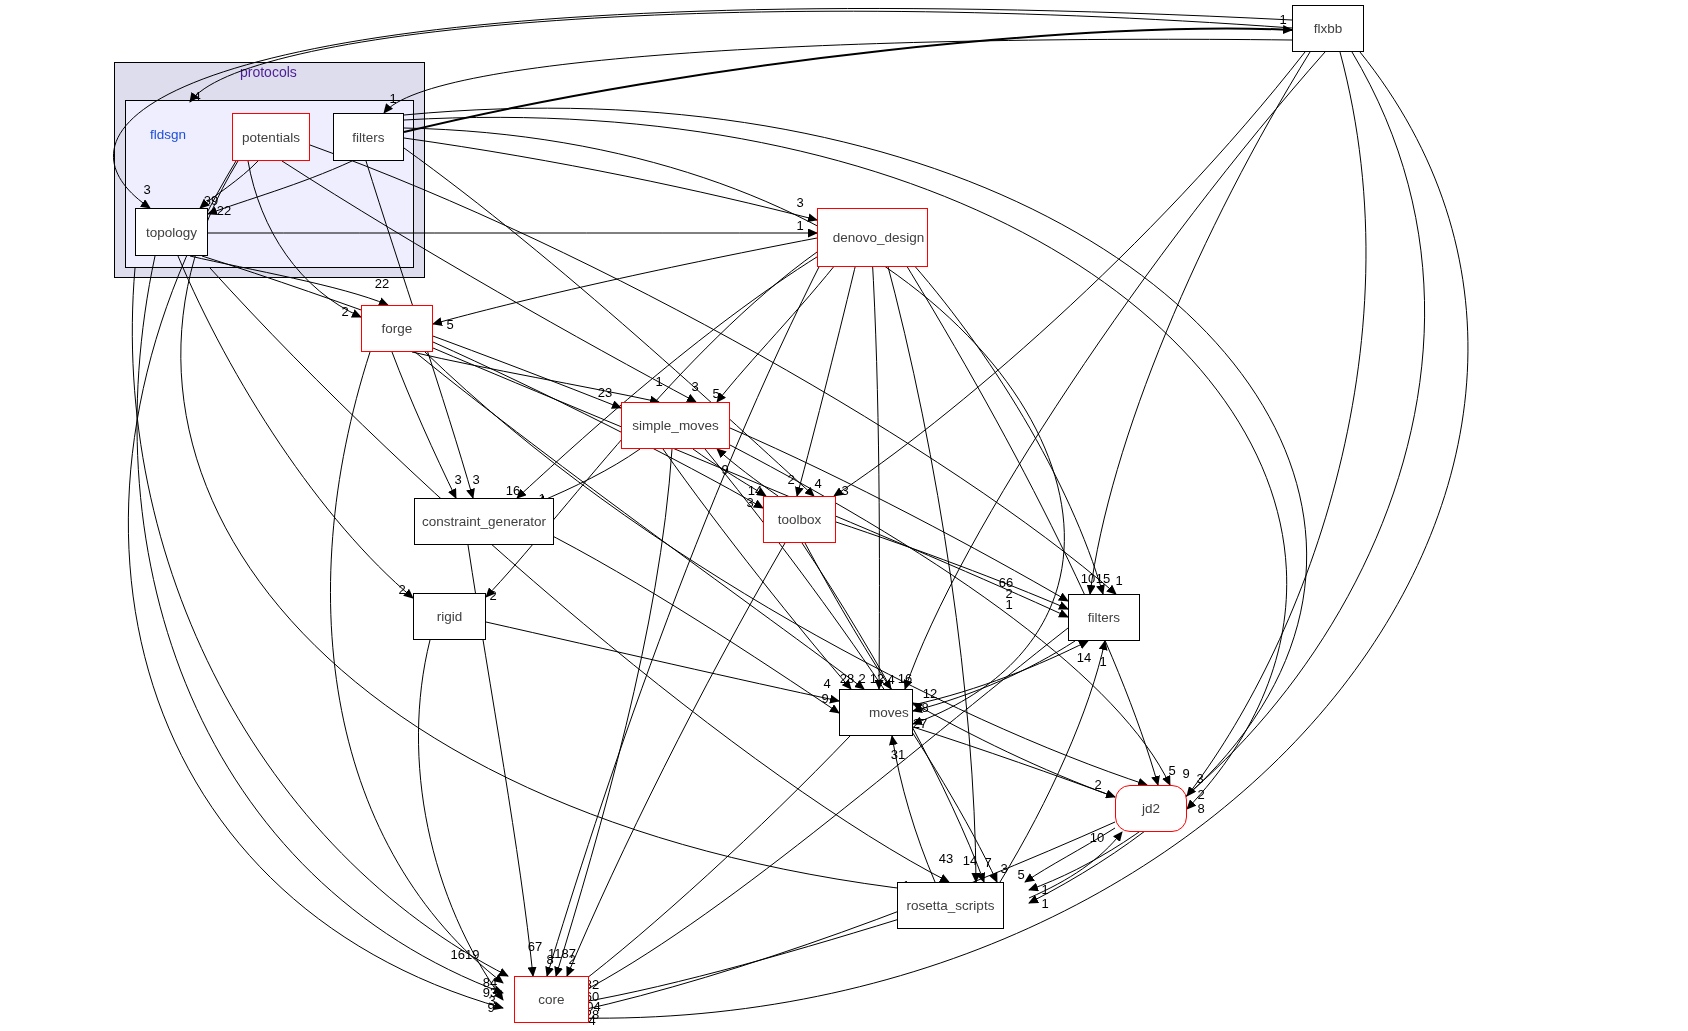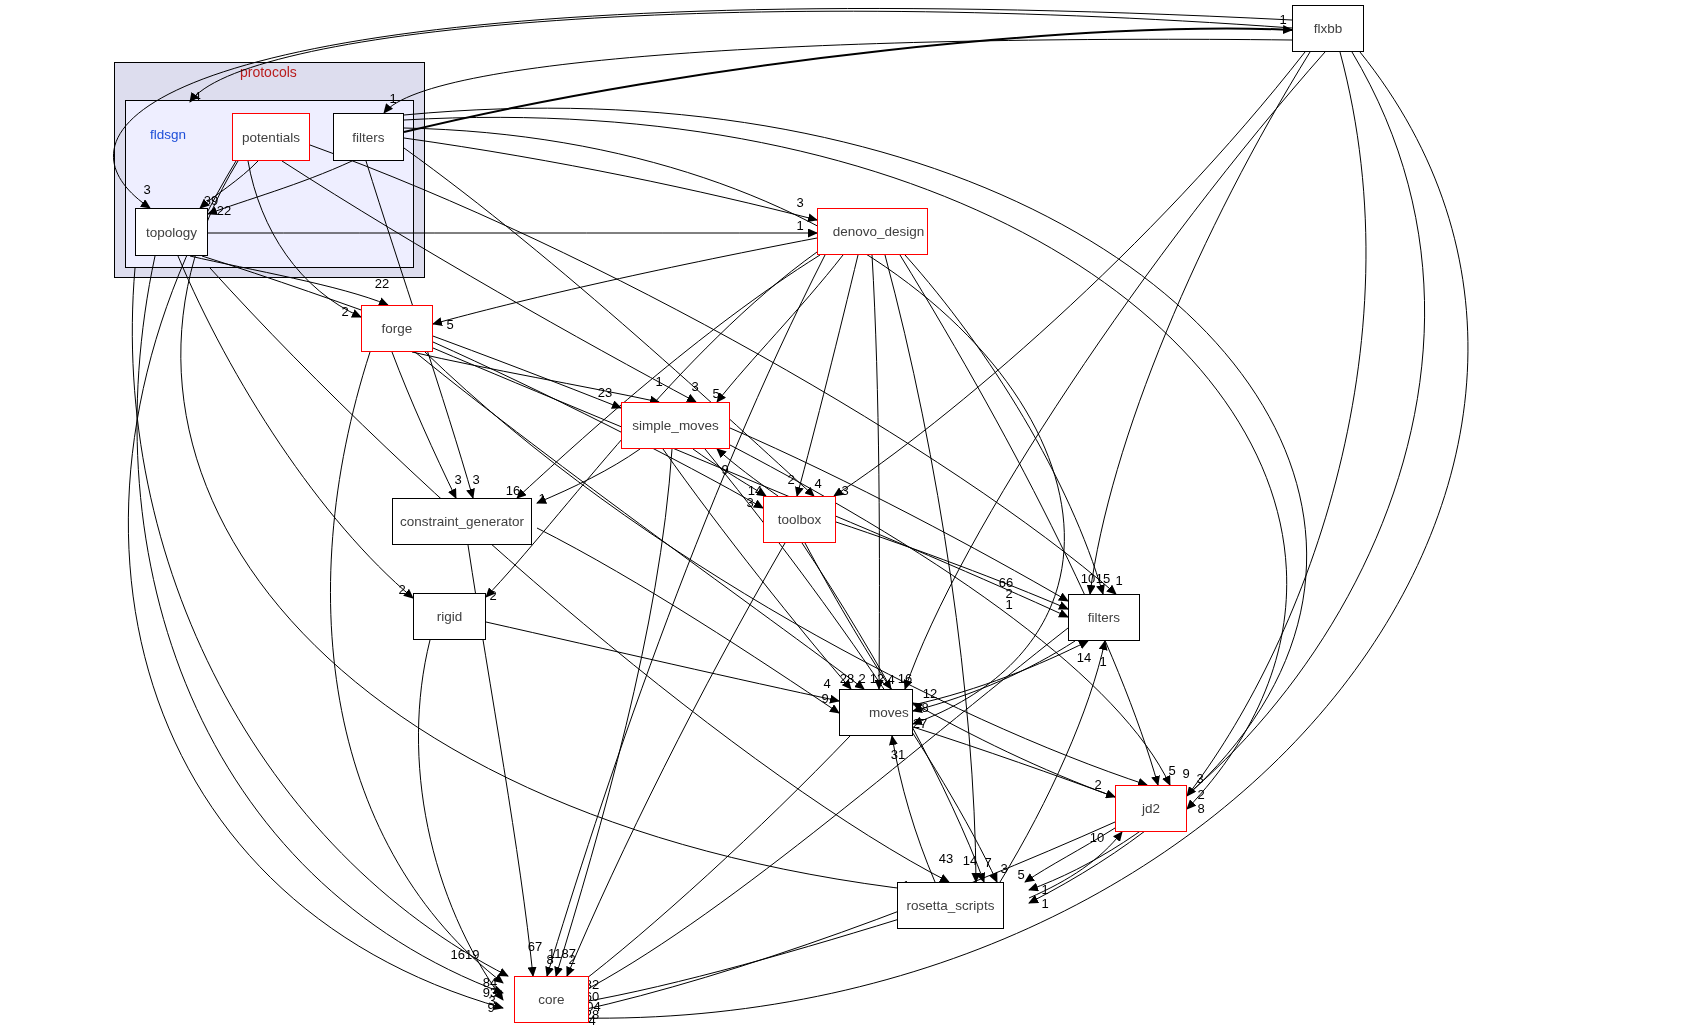--- a/index.html
+++ b/index.html
@@ -1,19 +1,19 @@
 <!DOCTYPE html>
 <html><head>
 <meta charset="utf-8">
 <style>
   html,body{margin:0;padding:0;background:#ffffff;}
   .graph{position:relative;width:1688px;height:1031px;overflow:hidden;
          font-family:"Liberation Sans", sans-serif;background:#ffffff;}
   .cluster{position:absolute;border:1px solid #000;box-sizing:border-box;}
-  .cluster-label{position:absolute;font-size:14px;color:#b91c1c;white-space:nowrap;}
+  .cluster-label{position:absolute;font-size:14px;color:#4c1d95;white-space:nowrap;}
   #edge-layer{position:absolute;left:0;top:0;z-index:2;}
   .edge{fill:none;stroke:#000;}
   .edge-label{font-size:13px;fill:#000;}
   #nodes{position:absolute;left:0;top:0;z-index:3;width:0;height:0;}
   .node{position:absolute;background:#fff;border:1px solid #000;box-sizing:border-box;
         display:flex;align-items:center;justify-content:center;
         font-size:13.5px;color:#404040;white-space:nowrap;cursor:pointer;}
   .node.red{border:1px solid #ff0000;}
   .dir-label{position:absolute;font-size:13.5px;color:#1d4ed8;white-space:nowrap;z-index:3;}
 </style>
@@ -186,25 +186,25 @@
         <text x="592" y="1025" text-anchor="middle" class="edge-label">4</text>
         <text x="550" y="964" text-anchor="middle" class="edge-label">8</text>
         <text x="491" y="1012" text-anchor="middle" class="edge-label">9</text>
       </g>
   </svg>
   <div id="nodes">
       <div class="node" style="left: 1292px; top: 5px; width: 72px; height: 47px;">flxbb</div>
       <div class="node red" style="left: 232px; top: 113px; width: 78px; height: 48px;">potentials</div>
       <div class="node" style="left: 333px; top: 113px; width: 71px; height: 48px;">filters</div>
       <div class="node" style="left: 135px; top: 208px; width: 73px; height: 48px;">topology</div>
-      <div class="node red" style="left: 817px; top: 208px; width: 111px; height: 47px; padding-left: 12px;">denovo_design</div>
+      <div class="node red" style="left: 817px; top: 208px; width: 111px; height: 59px; padding-left: 12px;">denovo_design</div>
       <div class="node red" style="left: 361px; top: 305px; width: 72px; height: 47px;">forge</div>
       <div class="node red" style="left: 621px; top: 402px; width: 109px; height: 47px;">simple_moves</div>
-      <div class="node" style="left: 392px; top: 498px; width: 140px; height: 47px;">constraint_generator</div>
+      <div class="node" style="left: 414px; top: 498px; width: 140px; height: 47px;">constraint_generator</div>
       <div class="node red" style="left: 763px; top: 496px; width: 73px; height: 47px;">toolbox</div>
       <div class="node" style="left: 1068px; top: 594px; width: 72px; height: 47px;">filters</div>
       <div class="node" style="left: 413px; top: 593px; width: 73px; height: 47px;">rigid</div>
       <div class="node" style="left: 839px; top: 689px; width: 74px; height: 47px; padding-left: 26px;">moves</div>
-      <div class="node red" style="left: 1115px; top: 785px; width: 72px; height: 47px;">jd2</div>
+      <div class="node red" style="left: 1115px; top: 785px; width: 72px; height: 47px; border-radius: 15px;">jd2</div>
       <div class="node" style="left: 897px; top: 882px; width: 107px; height: 47px;">rosetta_scripts</div>
       <div class="node red" style="left: 514px; top: 976px; width: 75px; height: 47px;">core</div>
     </div>
 </div>
 
 </body></html>

